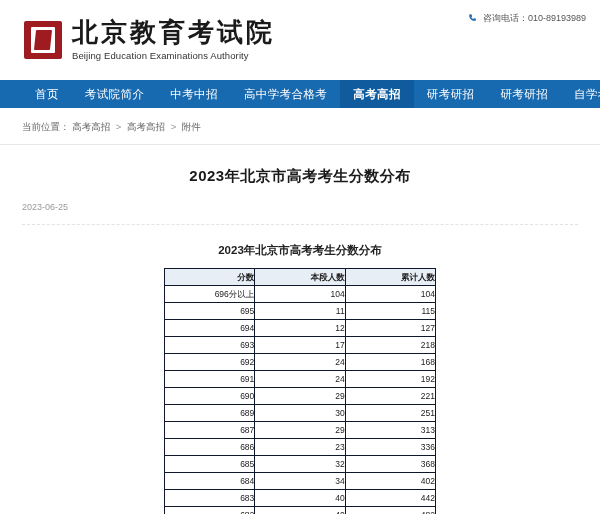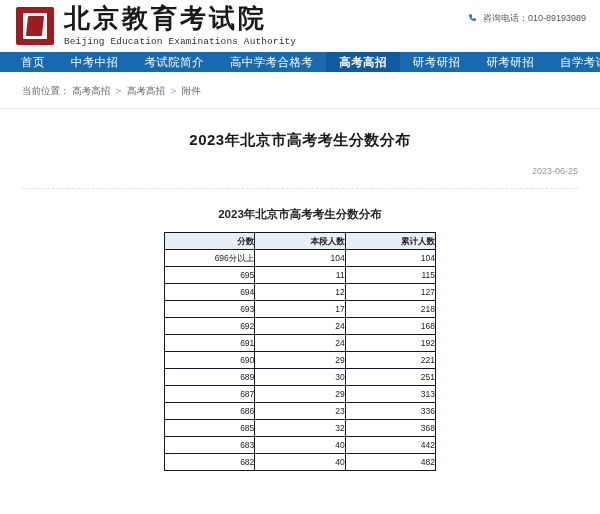--- a/index.html
+++ b/index.html
@@ -10,24 +10,24 @@
     width: 600px;
     height: 514px;
     overflow: hidden;
     background: #ffffff;
     font-family: "Liberation Sans", sans-serif;
     color: #333;
   }
 
   
   .header {
-    height: 52px;
+    height: 80px;
     display: flex;
     align-items: center;
-    padding: 0 16px;
+    padding: 0 24px;
     box-sizing: border-box;
     position: relative;
   }
   .logo-mark {
     width: 38px;
     height: 38px;
     margin-right: 10px;
     flex: 0 0 auto;
     position: relative;
   }
@@ -51,21 +51,20 @@
     font-weight: bold;
     letter-spacing: 3px;
     color: #1a1a1a;
     line-height: 1.1;
   }
   .logo-text-en {
     font-size: 9.5px;
     color: #333;
     letter-spacing: 0.1px;
     margin-top: 3px;
-    font-family: Liberation Mono, monospace;
   }
   .header-phone {
     position: absolute;
     right: 14px;
     top: 12px;
     font-size: 9px;
     color: #555;
     display: flex;
     align-items: center;
     gap: 4px;
@@ -73,24 +72,24 @@
   .phone-icon {
     width: 11px;
     height: 11px;
     display: inline-block;
     color: #2a6fb0;
   }
 
   
   .navbar {
     background: #1769b0;
-    height: 20px;
+    height: 28px;
     display: flex;
     align-items: stretch;
-    padding-left: 8px;
+    padding-left: 22px;
     box-sizing: border-box;
   }
   .nav-item {
     color: #fff;
     font-size: 11.5px;
     display: flex;
     align-items: center;
     padding: 0 13px;
     cursor: pointer;
     white-space: nowrap;
@@ -117,21 +116,21 @@
   }
   .article-title {
     text-align: center;
     font-size: 15px;
     font-weight: bold;
     color: #1a1a1a;
     letter-spacing: 0.5px;
     margin: 8px 0 0 0;
   }
   .article-date {
-    text-align: right;
+    text-align: left;
     font-size: 9px;
     color: #999;
     margin-top: 16px;
     padding-bottom: 12px;
     border-bottom: 1px dashed #e3e3e3;
   }
 
   
   .table-wrap {
     margin: 18px auto 0 auto;
@@ -184,22 +183,22 @@
       <svg viewBox="0 0 16 16" width="11" height="11" fill="#2a6fb0" aria-hidden="true">
         <path d="M3.2 1.6c-.5 0-1 .4-1.2.9C1.3 4.6 2.1 7.2 4 9.2c1.9 2 4.5 2.9 6.6 2.2.5-.2.9-.6.9-1.2l.1-1.4c0-.4-.3-.8-.7-.9l-1.8-.4c-.4-.1-.8.1-1 .4l-.5.8C6.4 8.2 5.4 7.2 4.8 6l.8-.5c.3-.2.5-.6.4-1l-.4-1.8c-.1-.4-.5-.7-.9-.7l-1.5-.4z"></path>
       </svg>
     </span>
     <span>咨询电话：010-89193989</span>
   </div>
 </div>
 
 <div class="navbar">
   <div class="nav-item">首页</div>
+  <div class="nav-item">考试院简介</div>
   <div class="nav-item">中考中招</div>
-  <div class="nav-item">考试院简介</div>
   <div class="nav-item">高中学考合格考</div>
   <div class="nav-item active">高考高招</div>
   <div class="nav-item">研考研招</div>
   <div class="nav-item">研考研招</div>
   <div class="nav-item">自学考试</div>
 
 </div>
 
 <div class="breadcrumb">
   <span>当前位置：</span>
@@ -274,20 +273,25 @@
           <td>686</td>
           <td>23</td>
           <td>336</td>
         </tr>
         <tr>
           <td>685</td>
           <td>32</td>
           <td>368</td>
         </tr>
         <tr>
+          <td>684</td>
+          <td>34</td>
+          <td>402</td>
+        </tr>
+        <tr>
           <td>683</td>
           <td>40</td>
           <td>442</td>
         </tr>
         <tr>
           <td>682</td>
           <td>40</td>
           <td>482</td>
         </tr>
 

